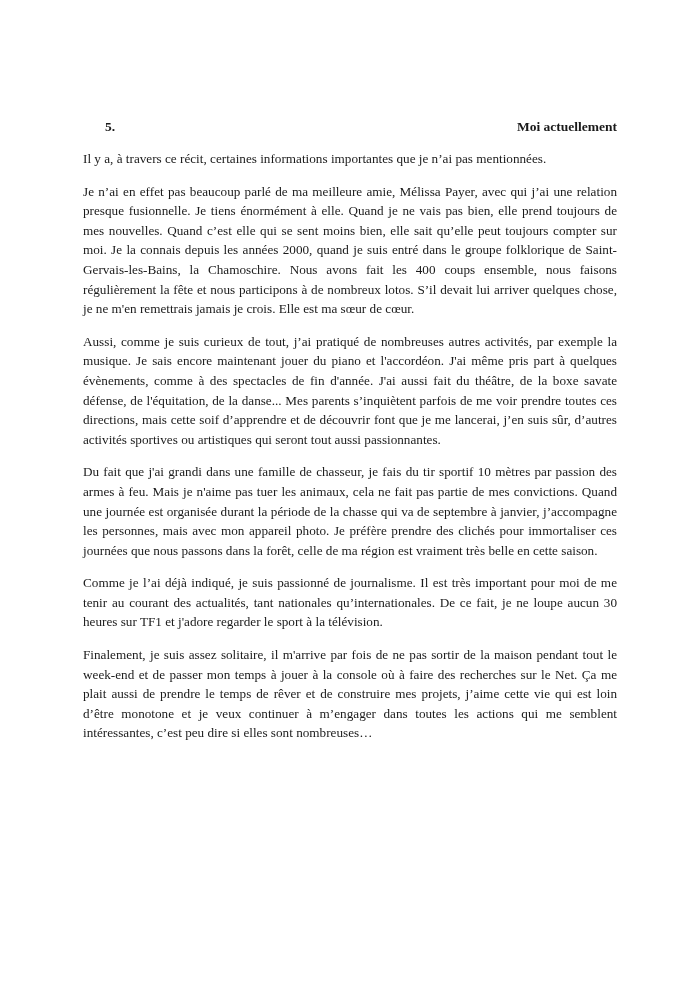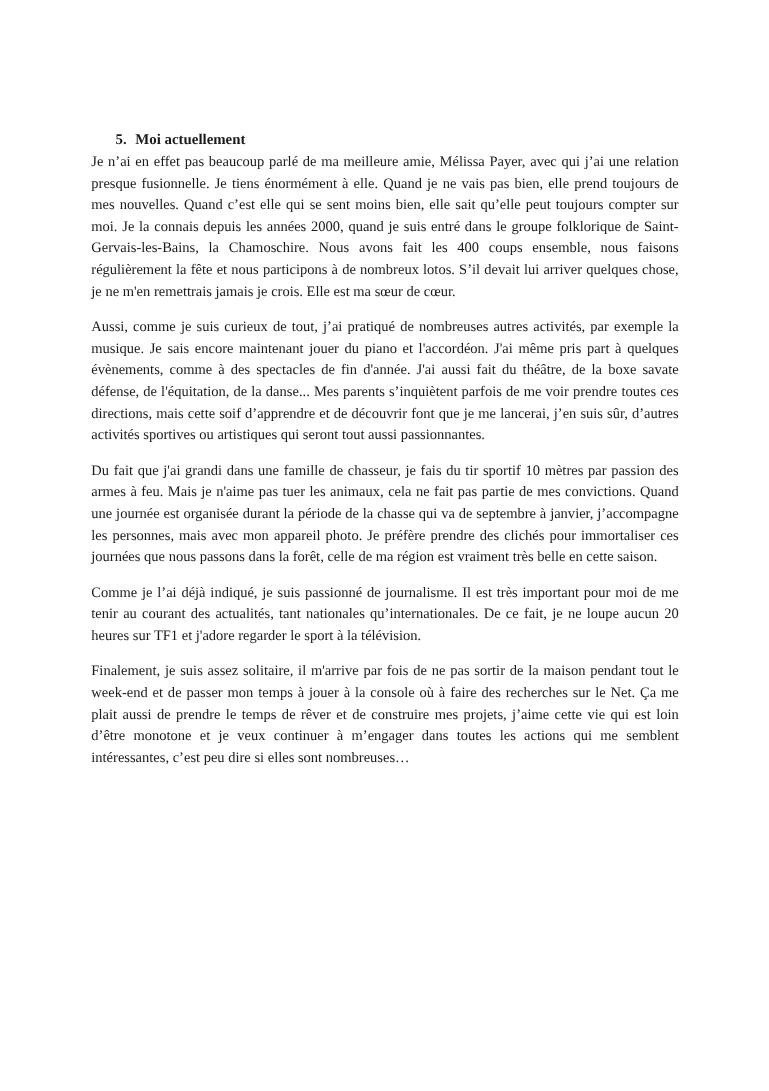--- a/index.html
+++ b/index.html
@@ -31,21 +31,21 @@
     .heading .num {
       position: absolute;
       left: 22px;
       top: 0;
     }
     .heading .title {
       position: absolute;
       left: 0;
       right: 0;
       top: 0;
-      text-align: left;
+      text-align: right;
       padding-left: 40px;
     }
     .para {
       font-size: 13.2px;
       line-height: 19.6px;
       text-align: justify;
       margin: 0;
     }
     .intro {
       margin-top: 12px;
@@ -55,18 +55,19 @@
     }
   </style>
 </head>
 <body>
 
 <div class="page">
   <div class="heading">
     <span class="num">5.</span>
     <span class="title">Moi actuellement</span>
   </div>
+  <p class="para intro">Il y a, à travers ce récit, certaines informations importantes que je n’ai pas mentionnées.</p>
   <p class="para">Je n’ai en effet pas beaucoup parlé de ma meilleure amie, Mélissa Payer, avec qui j’ai une relation presque fusionnelle. Je tiens énormément à elle. Quand je ne vais pas bien, elle prend toujours de mes nouvelles. Quand c’est elle qui se sent moins bien, elle sait qu’elle peut toujours compter sur moi. Je la connais depuis les années 2000, quand je suis entré dans le groupe folklorique de Saint-Gervais-les-Bains, la Chamoschire. Nous avons fait les 400 coups ensemble, nous faisons régulièrement la fête et nous participons à de nombreux lotos. S’il devait lui arriver quelques chose, je ne m'en remettrais jamais je crois. Elle est ma sœur de cœur.</p>
   <p class="para">Aussi, comme je suis curieux de tout, j’ai pratiqué de nombreuses autres activités, par exemple la musique. Je sais encore maintenant jouer du piano et l'accordéon. J'ai même pris part à quelques évènements, comme à des spectacles de fin d'année. J'ai aussi fait du théâtre, de la boxe savate défense, de l'équitation, de la danse... Mes parents s’inquiètent parfois de me voir prendre toutes ces directions, mais cette soif d’apprendre et de découvrir font que je me lancerai, j’en suis sûr, d’autres activités sportives ou artistiques qui seront tout aussi passionnantes.</p>
   <p class="para">Du fait que j'ai grandi dans une famille de chasseur, je fais du tir sportif 10 mètres par passion des armes à feu. Mais je n'aime pas tuer les animaux, cela ne fait pas partie de mes convictions. Quand une journée est organisée durant la période de la chasse qui va de septembre à janvier, j’accompagne les personnes, mais avec mon appareil photo. Je préfère prendre des clichés pour immortaliser ces journées que nous passons dans la forêt, celle de ma région est vraiment très belle en cette saison.</p>
-  <p class="para">Comme je l’ai déjà indiqué, je suis passionné de journalisme. Il est très important pour moi de me tenir au courant des actualités, tant nationales qu’internationales. De ce fait, je ne loupe aucun 20 heures sur TF1 et j'adore regarder le sport à la télévision.</p>
+  <p class="para">Comme je l’ai déjà indiqué, je suis passionné de journalisme. Il est très important pour moi de me tenir au courant des actualités, tant nationales qu’internationales. De ce fait, je ne loupe aucun 30 heures sur TF1 et j'adore regarder le sport à la télévision.</p>
   <p class="para">Finalement, je suis assez solitaire, il m'arrive par fois de ne pas sortir de la maison pendant tout le week-end et de passer mon temps à jouer à la console où à faire des recherches sur le Net. Ça me plait aussi de prendre le temps de rêver et de construire mes projets, j’aime cette vie qui est loin d’être monotone et je veux continuer à m’engager dans toutes les actions qui me semblent intéressantes, c’est peu dire si elles sont nombreuses…</p>
 </div>
 
 </body></html>

